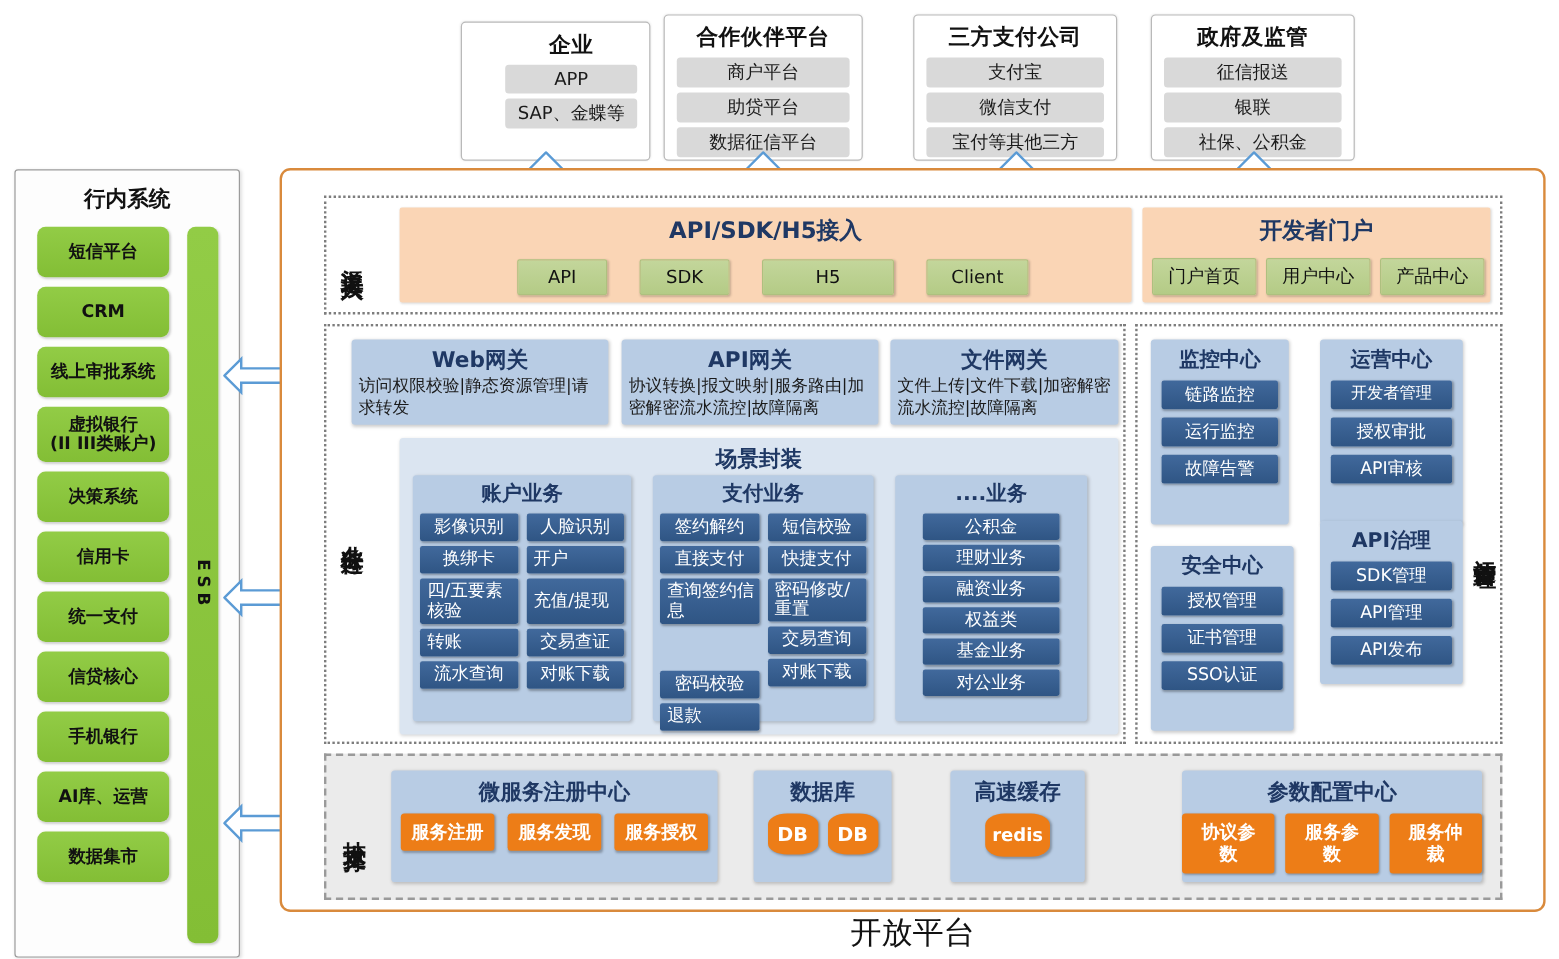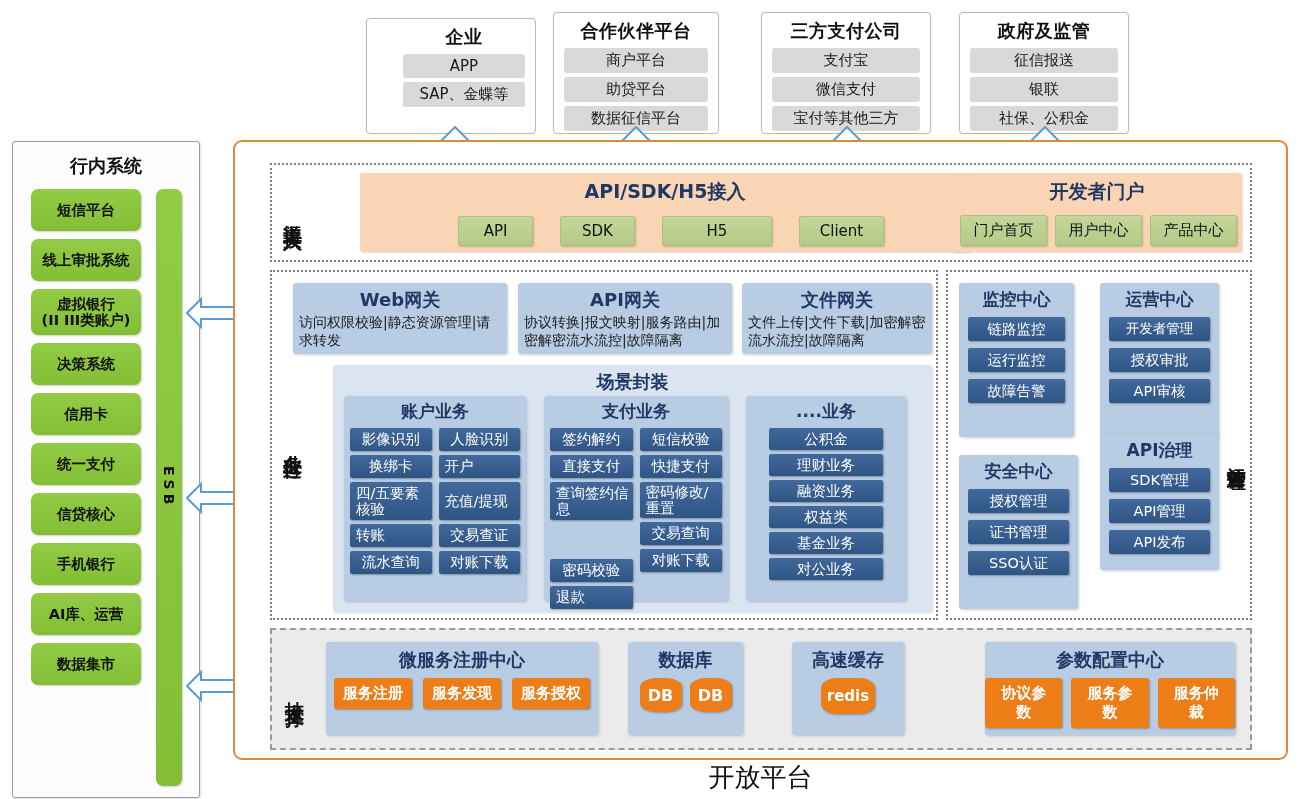--- a/index.html
+++ b/index.html
@@ -235,21 +235,21 @@
     box-shadow: 1px 1px 2px rgba(0,0,0,.28);
   }
 
   
   .arrow { position: absolute; }
 </style>
 </head>
 <body>
 <div id="root">
 
-<div class="ext-box" style="left:366px; top:18px; width:170px; height:116px;padding-left:36px;">
+<div class="ext-box" style="left:384px; top:18px; width:158px; height:116px;padding-left:36px;">
   <div class="ext-title">企业</div>
   <div class="ext-item">APP</div>
   <div class="ext-item">SAP、金蝶等</div>
 </div>
 
 <div class="ext-box" style="left:553px; top:12px; width:166px; height:122px;">
   <div class="ext-title">合作伙伴平台</div>
   <div class="ext-item">商户平台</div>
   <div class="ext-item">助贷平台</div>
   <div class="ext-item">数据征信平台</div>
@@ -279,20 +279,21 @@
   <polygon points="17,1 31,15 23,15 23,37 31,37 17,51 3,37 11,37 11,15 3,15" fill="#ffffff" stroke="#5b9bd5" stroke-width="2"></polygon>
 </svg>
 <svg class="arrow" style="left:1028px; top:126px;" width="34" height="52" viewBox="0 0 34 52">
   <polygon points="17,1 31,15 23,15 23,37 31,37 17,51 3,37 11,37 11,15 3,15" fill="#ffffff" stroke="#5b9bd5" stroke-width="2"></polygon>
 </svg>
 
 <div id="bank-panel">
   <div id="bank-title">行内系统</div>
   <div id="bank-items">
     <div class="bank-item">短信平台</div>
+    <div class="bank-item">CRM</div>
     <div class="bank-item">线上审批系统</div>
     <div class="bank-item" style="white-space:pre-line;">虚拟银行
 (II III类账户)</div>
     <div class="bank-item">决策系统</div>
     <div class="bank-item">信用卡</div>
     <div class="bank-item">统一支付</div>
     <div class="bank-item">信贷核心</div>
     <div class="bank-item">手机银行</div>
     <div class="bank-item">AI库、运营</div>
     <div class="bank-item">数据集市</div>
@@ -311,21 +312,21 @@
 <svg class="arrow" style="left:186px; top:669px;" width="98" height="34" viewBox="0 0 98 34">
   <polygon points="1,17 15,3 15,11 83,11 83,3 97,17 83,31 83,23 15,23 15,31" fill="#ffffff" stroke="#5b9bd5" stroke-width="2"></polygon>
 </svg>
 
 <div id="platform"></div>
 <div id="platform-caption">开放平台</div>
 
 <div class="band" style="left:270px; top:163px; width:982px; height:99px;"></div>
 <div class="band-label" style="left:278px; top:168px; width:30px; height:90px;">渠道接入</div>
 
-<div class="peach" style="position:absolute; left:333px; top:173px; width:610px; height:79px;margin-left:27px;">
+<div class="peach" style="position:absolute; left:333px; top:173px; width:610px; height:79px;">
   <div class="peach-title">API/SDK/H5接入</div>
   <div style="position:absolute; left:98px; top:43px; display:flex; gap:27px;">
     <div class="chip-green" style="width:75px;">API</div>
     <div class="chip-green" style="width:75px;">SDK</div>
     <div class="chip-green" style="width:110px;">H5</div>
     <div class="chip-green" style="width:85px;">Client</div>
   </div>
 </div>
 
 <div class="peach" style="position:absolute; left:952px; top:173px; width:290px; height:79px;">

